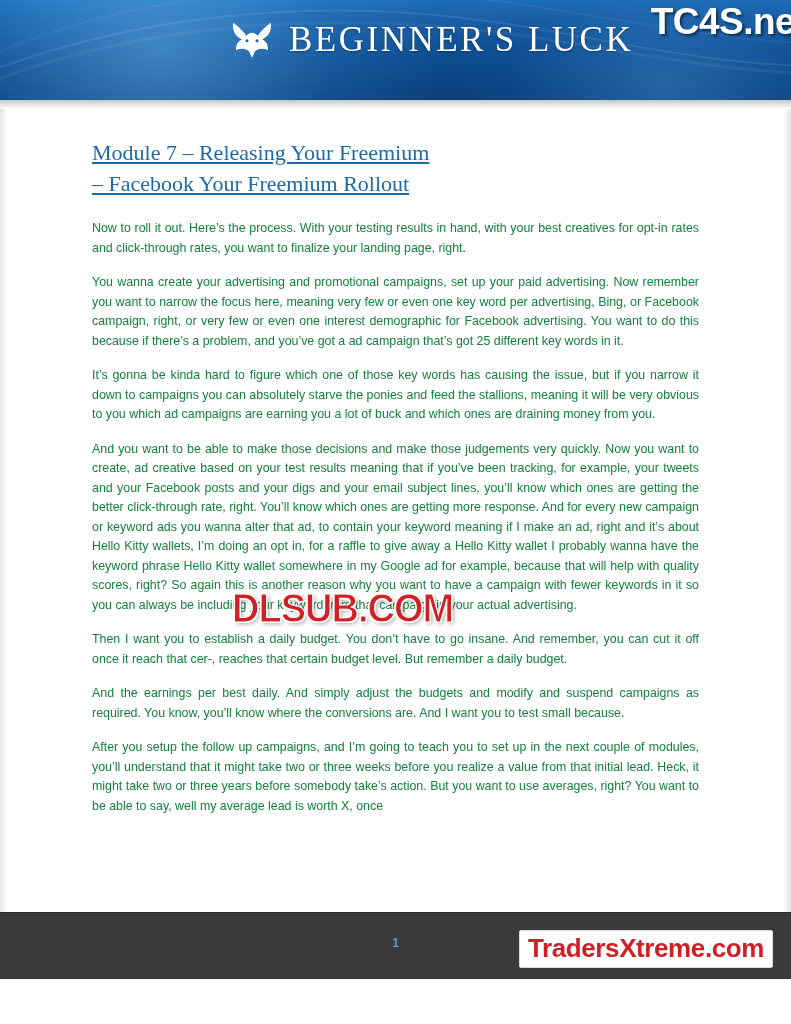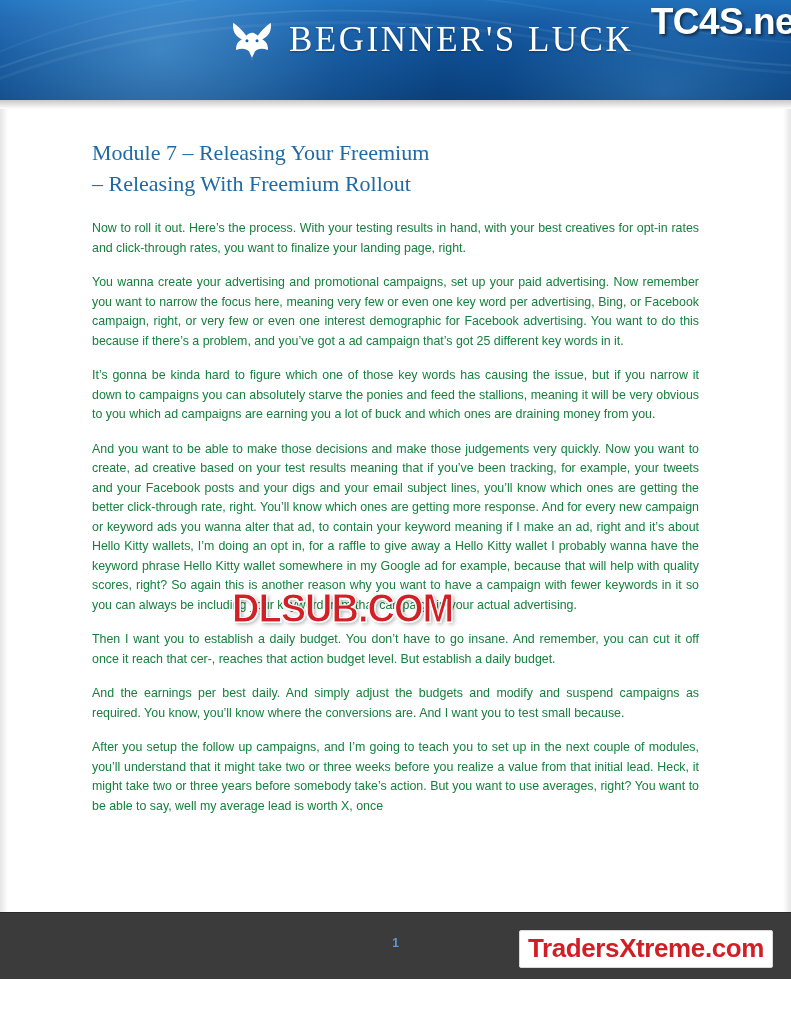--- a/index.html
+++ b/index.html
@@ -115,20 +115,21 @@
     background: linear-gradient(270deg, rgba(0,0,0,0.10), rgba(0,0,0,0));
   }
 
   .doc-title {
     color: #1f6aa5;
     font-family: "Liberation Serif", serif;
     font-size: 22px;
     line-height: 31px;
     margin: 0 0 20px 0;
     font-weight: normal;
+    text-decoration: underline;
   }
   .doc-title span { display: block; }
 
   p.para {
     color: #15803d;
     font-family: "Liberation Sans", sans-serif;
     font-size: 12.4px;
     line-height: 19.5px;
     text-align: justify;
     margin: 0 0 15px 0;
@@ -213,28 +214,28 @@
   </div>
 </div>
 <div class="header-shadow"></div>
 
 <div class="page">
   <div class="side-edge-left"></div>
   <div class="side-edge-right"></div>
 
   <h1 class="doc-title">
     <span>Module 7 – Releasing Your Freemium</span>
-    <span>– Releasing With Freemium Rollout</span>
+    <span>– Facebook Your Freemium Rollout</span>
   </h1>
 
   <p class="para">Now to roll it out. Here’s the process. With your testing results in hand, with your best creatives for opt-in rates and click-through rates, you want to finalize your landing page, right.</p>
   <p class="para">You wanna create your advertising and promotional campaigns, set up your paid advertising. Now remember you want to narrow the focus here, meaning very few or even one key word per advertising, Bing, or Facebook campaign, right, or very few or even one interest demographic for Facebook advertising. You want to do this because if there’s a problem, and you’ve got a ad campaign that’s got 25 different key words in it.</p>
   <p class="para">It’s gonna be kinda hard to figure which one of those key words has causing the issue, but if you narrow it down to campaigns you can absolutely starve the ponies and feed the stallions, meaning it will be very obvious to you which ad campaigns are earning you a lot of buck and which ones are draining money from you.</p>
   <p class="para">And you want to be able to make those decisions and make those judgements very quickly. Now you want to create, ad creative based on your test results meaning that if you’ve been tracking, for example, your tweets and your Facebook posts and your digs and your email subject lines, you’ll know which ones are getting the better click-through rate, right. You’ll know which ones are getting more response. And for every new campaign or keyword ads you wanna alter that ad, to contain your keyword meaning if I make an ad, right and it’s about Hello Kitty wallets, I’m doing an opt in, for a raffle to give away a Hello Kitty wallet I probably wanna have the keyword phrase Hello Kitty wallet somewhere in my Google ad for example, because that will help with quality scores, right? So again this is another reason why you want to have a campaign with fewer keywords in it so you can always be including your keyword from that campaign in your actual advertising.</p>
-  <p class="para">Then I want you to establish a daily budget. You don’t have to go insane. And remember, you can cut it off once it reach that cer-, reaches that action budget level. But establish a daily budget.</p>
+  <p class="para">Then I want you to establish a daily budget. You don’t have to go insane. And remember, you can cut it off once it reach that cer-, reaches that certain budget level. But remember a daily budget.</p>
   <p class="para">And the earnings per best daily. And simply adjust the budgets and modify and suspend campaigns as required. You know, you’ll know where the conversions are. And I want you to test small because.</p>
   <p class="para">After you setup the follow up campaigns, and I’m going to teach you to set up in the next couple of modules, you’ll understand that it might take two or three weeks before you realize a value from that initial lead. Heck, it might take two or three years before somebody take’s action. But you want to use averages, right? You want to be able to say, well my average lead is worth X, once</p>
 
   <div class="watermark">DLSUB.COM</div>
 
   <div class="footer">
     <div class="page-num">1</div>
     <div class="footer-logo">TradersXtreme.com</div>
   </div>
 </div>

